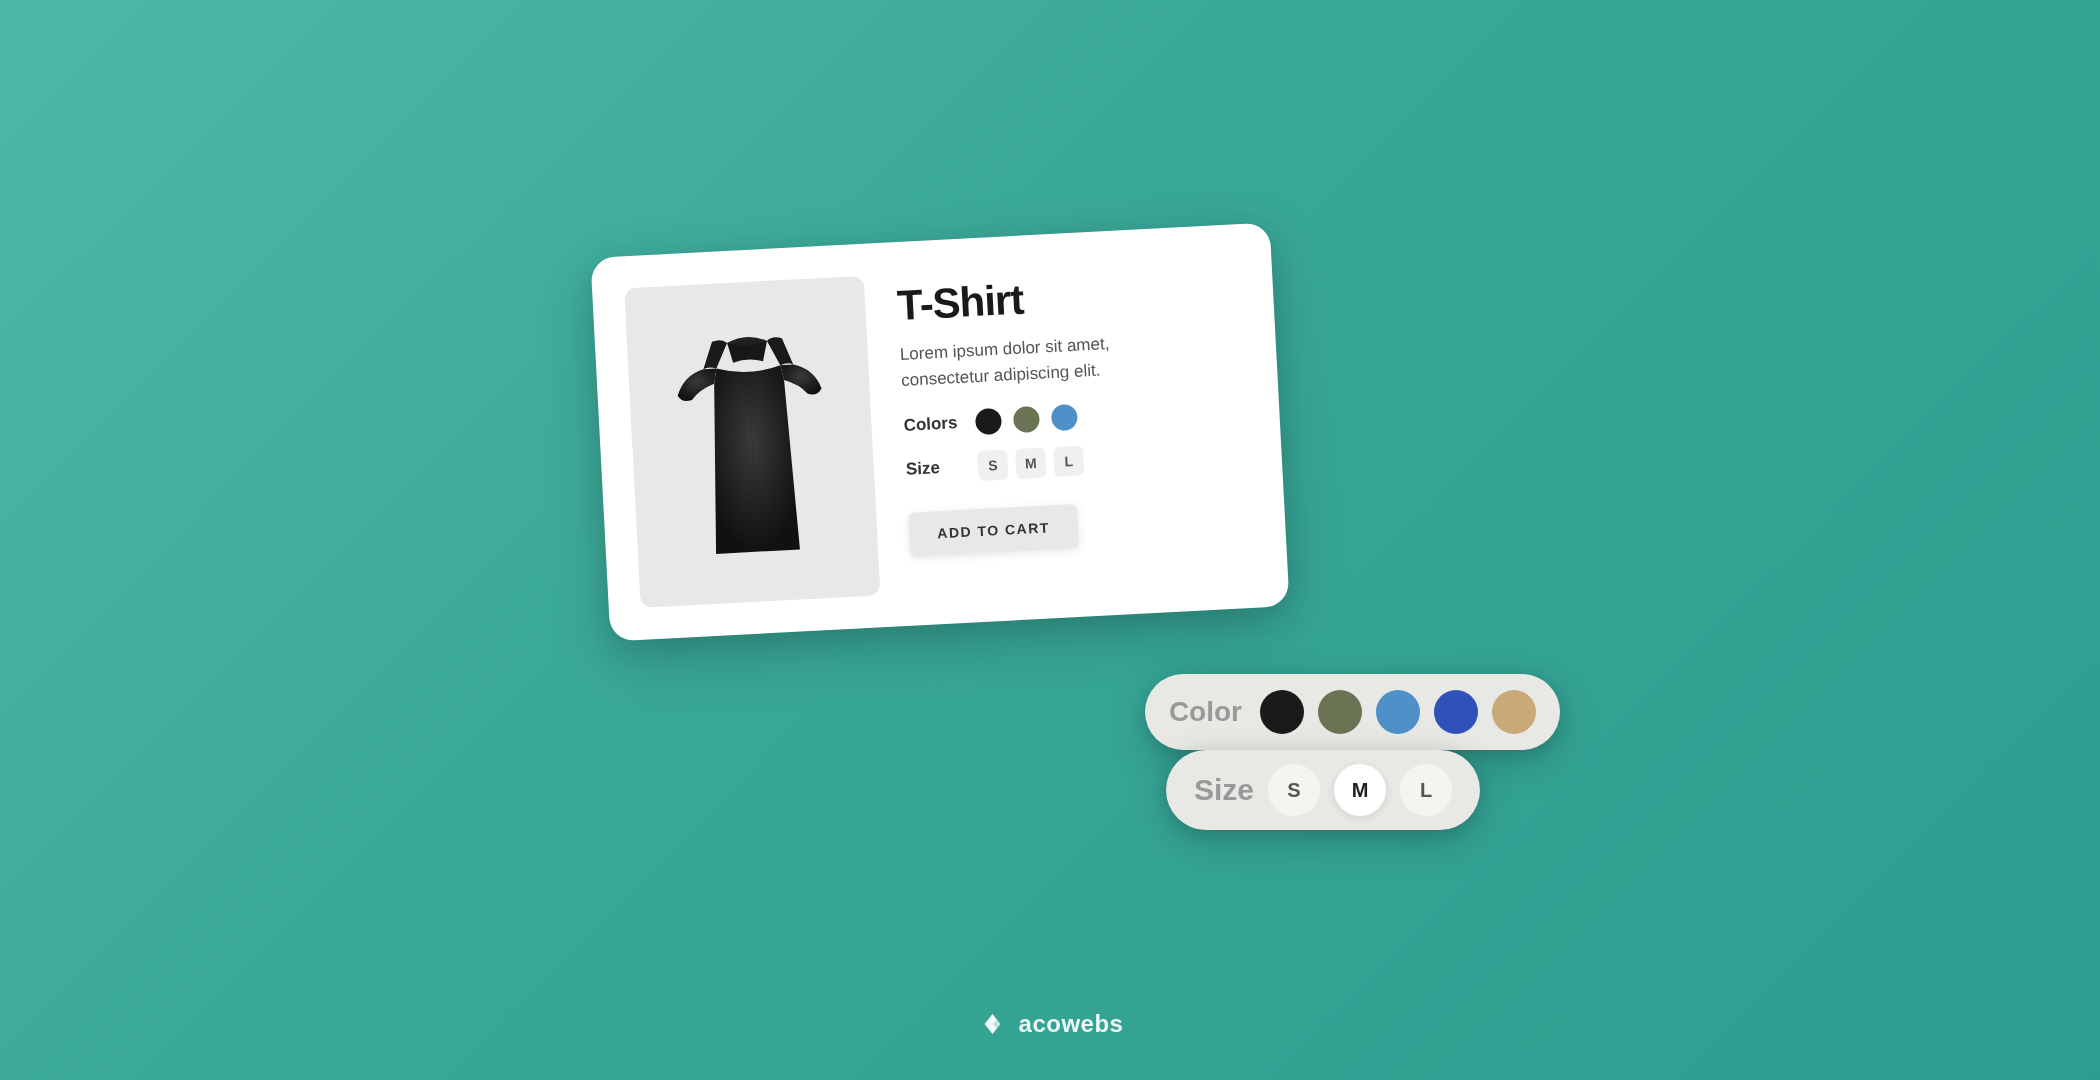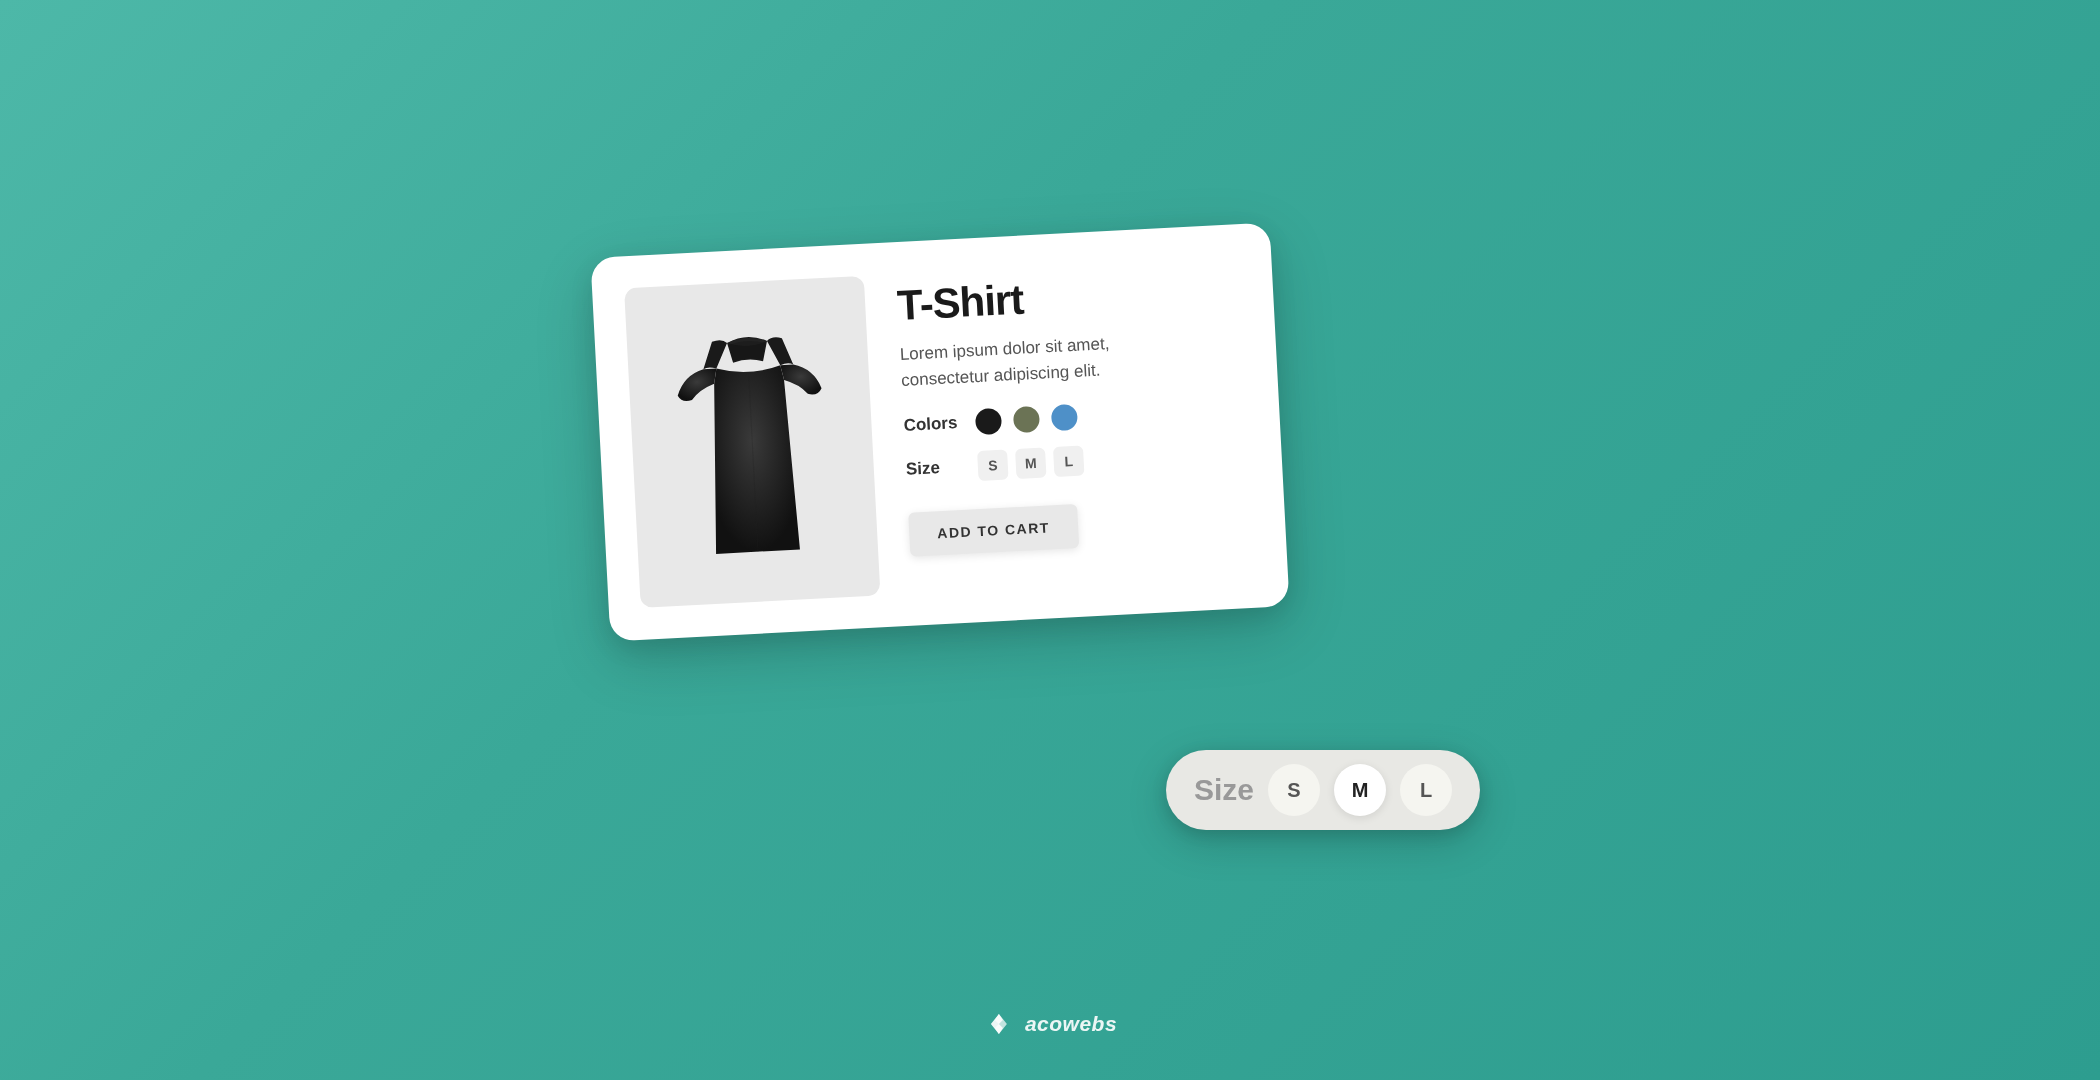--- a/index.html
+++ b/index.html
@@ -236,25 +236,24 @@
       align-items: center;
       gap: 10px;
     }
 
     .brand-icon {
       width: 32px;
       height: 32px;
     }
 
     .brand-name {
-      font-size: 21px;
+      font-size: 24px;
       font-weight: 600;
       color: rgba(255,255,255,0.9);
       letter-spacing: 0.5px;
-      font-style: italic;
     }
   </style>
 </head>
 <body>
 
 <div class="scene">
 
   <div class="product-card">
     <div class="product-image-wrapper">
 
@@ -302,20 +301,28 @@
           <div class="size-option">S</div>
           <div class="size-option">M</div>
           <div class="size-option">L</div>
         </div>
       </div>
 
       <button class="add-to-cart-btn">ADD TO CART</button>
     </div>
   </div>
 
+  <div class="color-pill">
+    <span class="pill-label">Color</span>
+    <div class="pill-color-dot" style="background:#1a1a1a;"></div>
+    <div class="pill-color-dot" style="background:#6b7355;"></div>
+    <div class="pill-color-dot" style="background:#4e90c8;"></div>
+    <div class="pill-color-dot" style="background:#2e52b8;"></div>
+    <div class="pill-color-dot" style="background:#c8aa78;"></div>
+  </div>
 
   <div class="size-pill">
     <span class="size-pill-label">Size</span>
     <div class="size-pill-option">S</div>
     <div class="size-pill-option active">M</div>
     <div class="size-pill-option">L</div>
   </div>
 
 </div>
 

